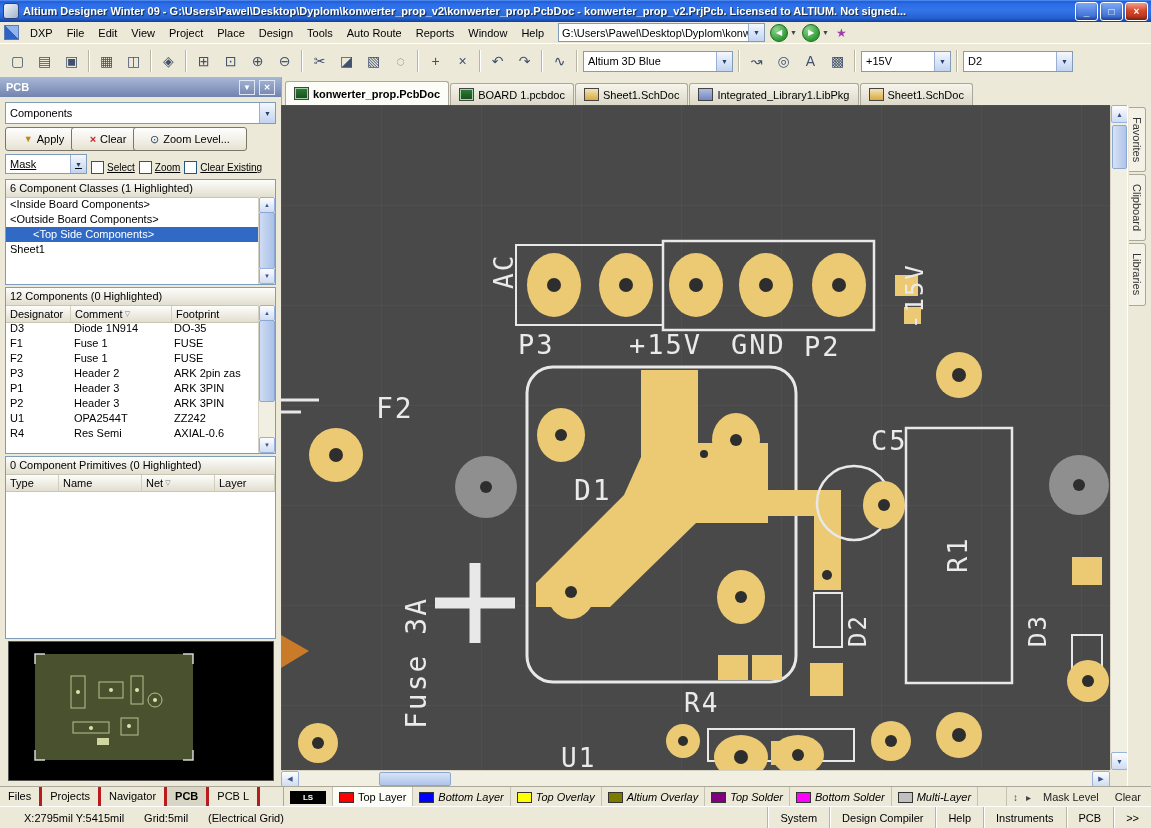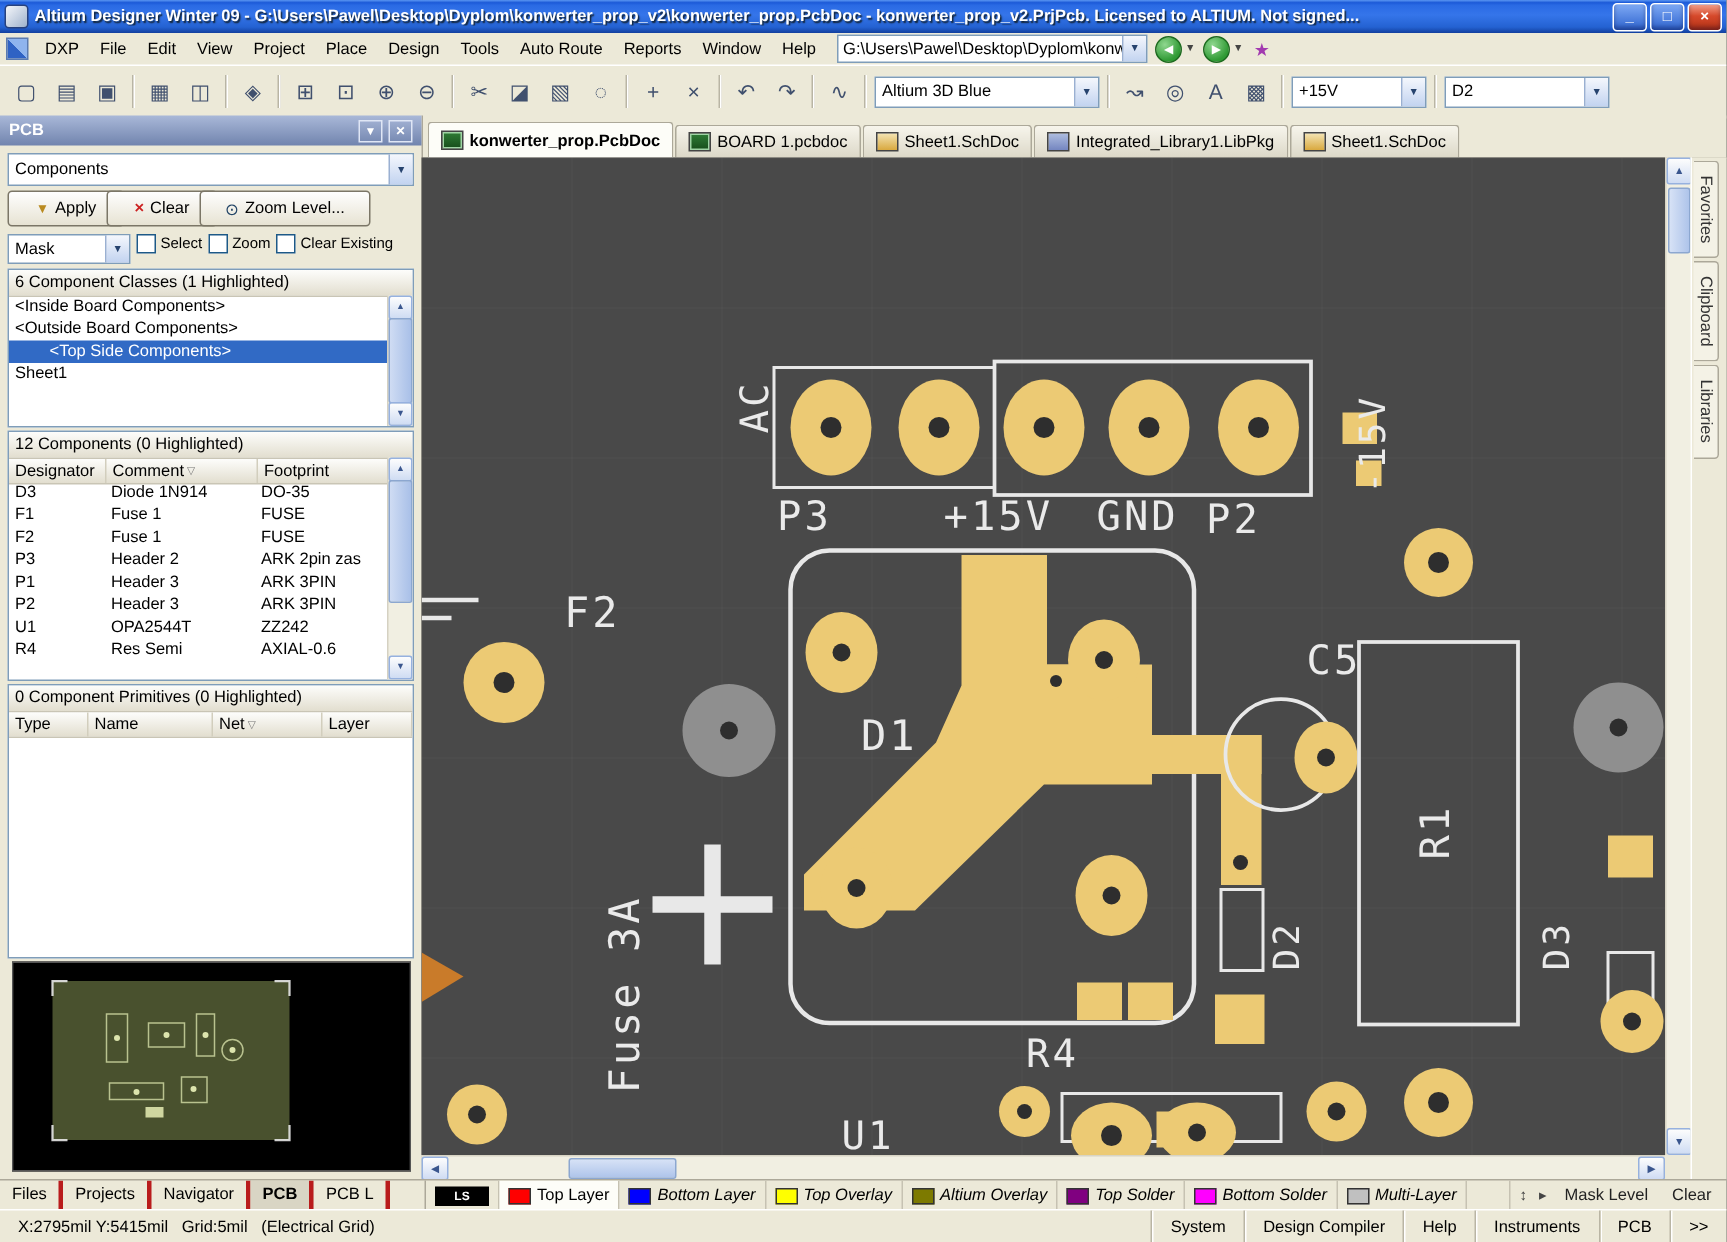--- a/index.html
+++ b/index.html
@@ -59,21 +59,21 @@
     background:linear-gradient(#a9b8d8,#7184ae);color:#fff;font-weight:bold;}
   .p-header .sp{flex:1;}
   .ph-btn{width:14px;height:13px;border:1px solid #dfe6f5;display:flex;align-items:center;justify-content:center;
     font-size:8px;color:#fff;background:transparent;}
   .p-combo{left:5px;top:25px;right:5px;height:20px;border:1px solid #7f9db9;background:#fff;display:flex;align-items:center;}
   .p-combo .val{flex:1;padding:0 4px;}
   .xp-btn{height:22px;border:1px solid #7b7667;border-radius:3px;background:linear-gradient(#fefefe,#e7e3d3);
     display:flex;align-items:center;justify-content:center;gap:4px;padding:0 7px;position:absolute;top:0;}
   .p-btnrow{left:5px;top:50px;right:5px;height:22px;}
   .funnel{color:#b98a1f;font-size:9px;} .redx{color:#c22;font-weight:bold;} .bluez{color:#246;font-size:11px;}
-  .p-maskrow{left:5px;top:79px;right:2px;height:18px;display:flex;align-items:flex-start;gap:4px;}
+  .p-maskrow{left:5px;top:79px;right:2px;height:18px;display:flex;align-items:flex-end;gap:4px;text-decoration:underline;}
   .mask-combo{width:80px;height:18px;border:1px solid #7f9db9;background:#fff;display:flex;align-items:center;flex:0 0 auto;}
   .mask-combo .val{flex:1;padding:0 4px;}
   .cb-lbl{display:flex;align-items:center;gap:3px;font-size:10px;white-space:nowrap;}
   .cb{width:11px;height:11px;border:1px solid #1d5987;background:#fff;flex:0 0 auto;}
 
   .listbox{left:5px;right:5px;border:1px solid #7f9db9;background:#fff;overflow:hidden;}
   .lb-title{height:17px;line-height:17px;padding:0 4px;background:linear-gradient(#fdfdfb,#e2decf);
     border-bottom:1px solid #c9c5b5;white-space:nowrap;overflow:hidden;}
   .lb-cols{height:16px;display:flex;background:linear-gradient(#fdfdfb,#e2decf);border-bottom:1px solid #c9c5b5;}
   .ch{padding:1px 4px;border-right:1px solid #d2cebd;white-space:nowrap;overflow:hidden;display:flex;align-items:center;gap:2px;}
@@ -128,21 +128,21 @@
   .ltab{display:flex;align-items:center;gap:4px;padding:0 6px;border-right:1px solid #c6c2b2;white-space:nowrap;font-style:italic;}
   .ltab.active{background:#fdfdf8;font-style:normal;}
   .swatch{width:13px;height:9px;border:1px solid #333;flex:0 0 auto;}
   .ls-swatch{width:36px;height:13px;background:#000;color:#fff;font-size:8px;display:flex;align-items:center;justify-content:center;font-style:normal;font-weight:bold;}
   .layer-right{flex:0 0 auto;display:flex;align-items:center;padding:0 6px;gap:8px;border-left:1px solid #c6c2b2;}
   .lr-icon{font-size:10px;color:#444;}
   .lr-btn{padding:1px 4px;color:#222;}
 
   
   .statusbar{left:0;top:806px;right:0;height:22px;background:#ece9d8;border-top:1px solid #fff;display:flex;align-items:center;}
-  .st-left{flex:1;display:flex;gap:9px;padding:0 12px;white-space:nowrap;overflow:hidden;}
+  .st-left{flex:1;display:flex;gap:20px;padding:0 24px;white-space:nowrap;overflow:hidden;}
   .st-right{display:flex;align-items:stretch;height:100%;}
   .st-item{display:flex;align-items:center;padding:0 12px;border-left:1px solid #b9b5a4;box-shadow:inset 1px 0 0 #fff;}
 </style>
 </head>
 <body>
 
 <div class="abs titlebar">
   <div class="app-icon"></div>
   <div class="title-text">Altium Designer Winter 09 - G:\Users\Pawel\Desktop\Dyplom\konwerter_prop_v2\konwerter_prop.PcbDoc - konwerter_prop_v2.PrjPcb. Licensed to ALTIUM. Not signed...</div>
   <div class="win-btns">

